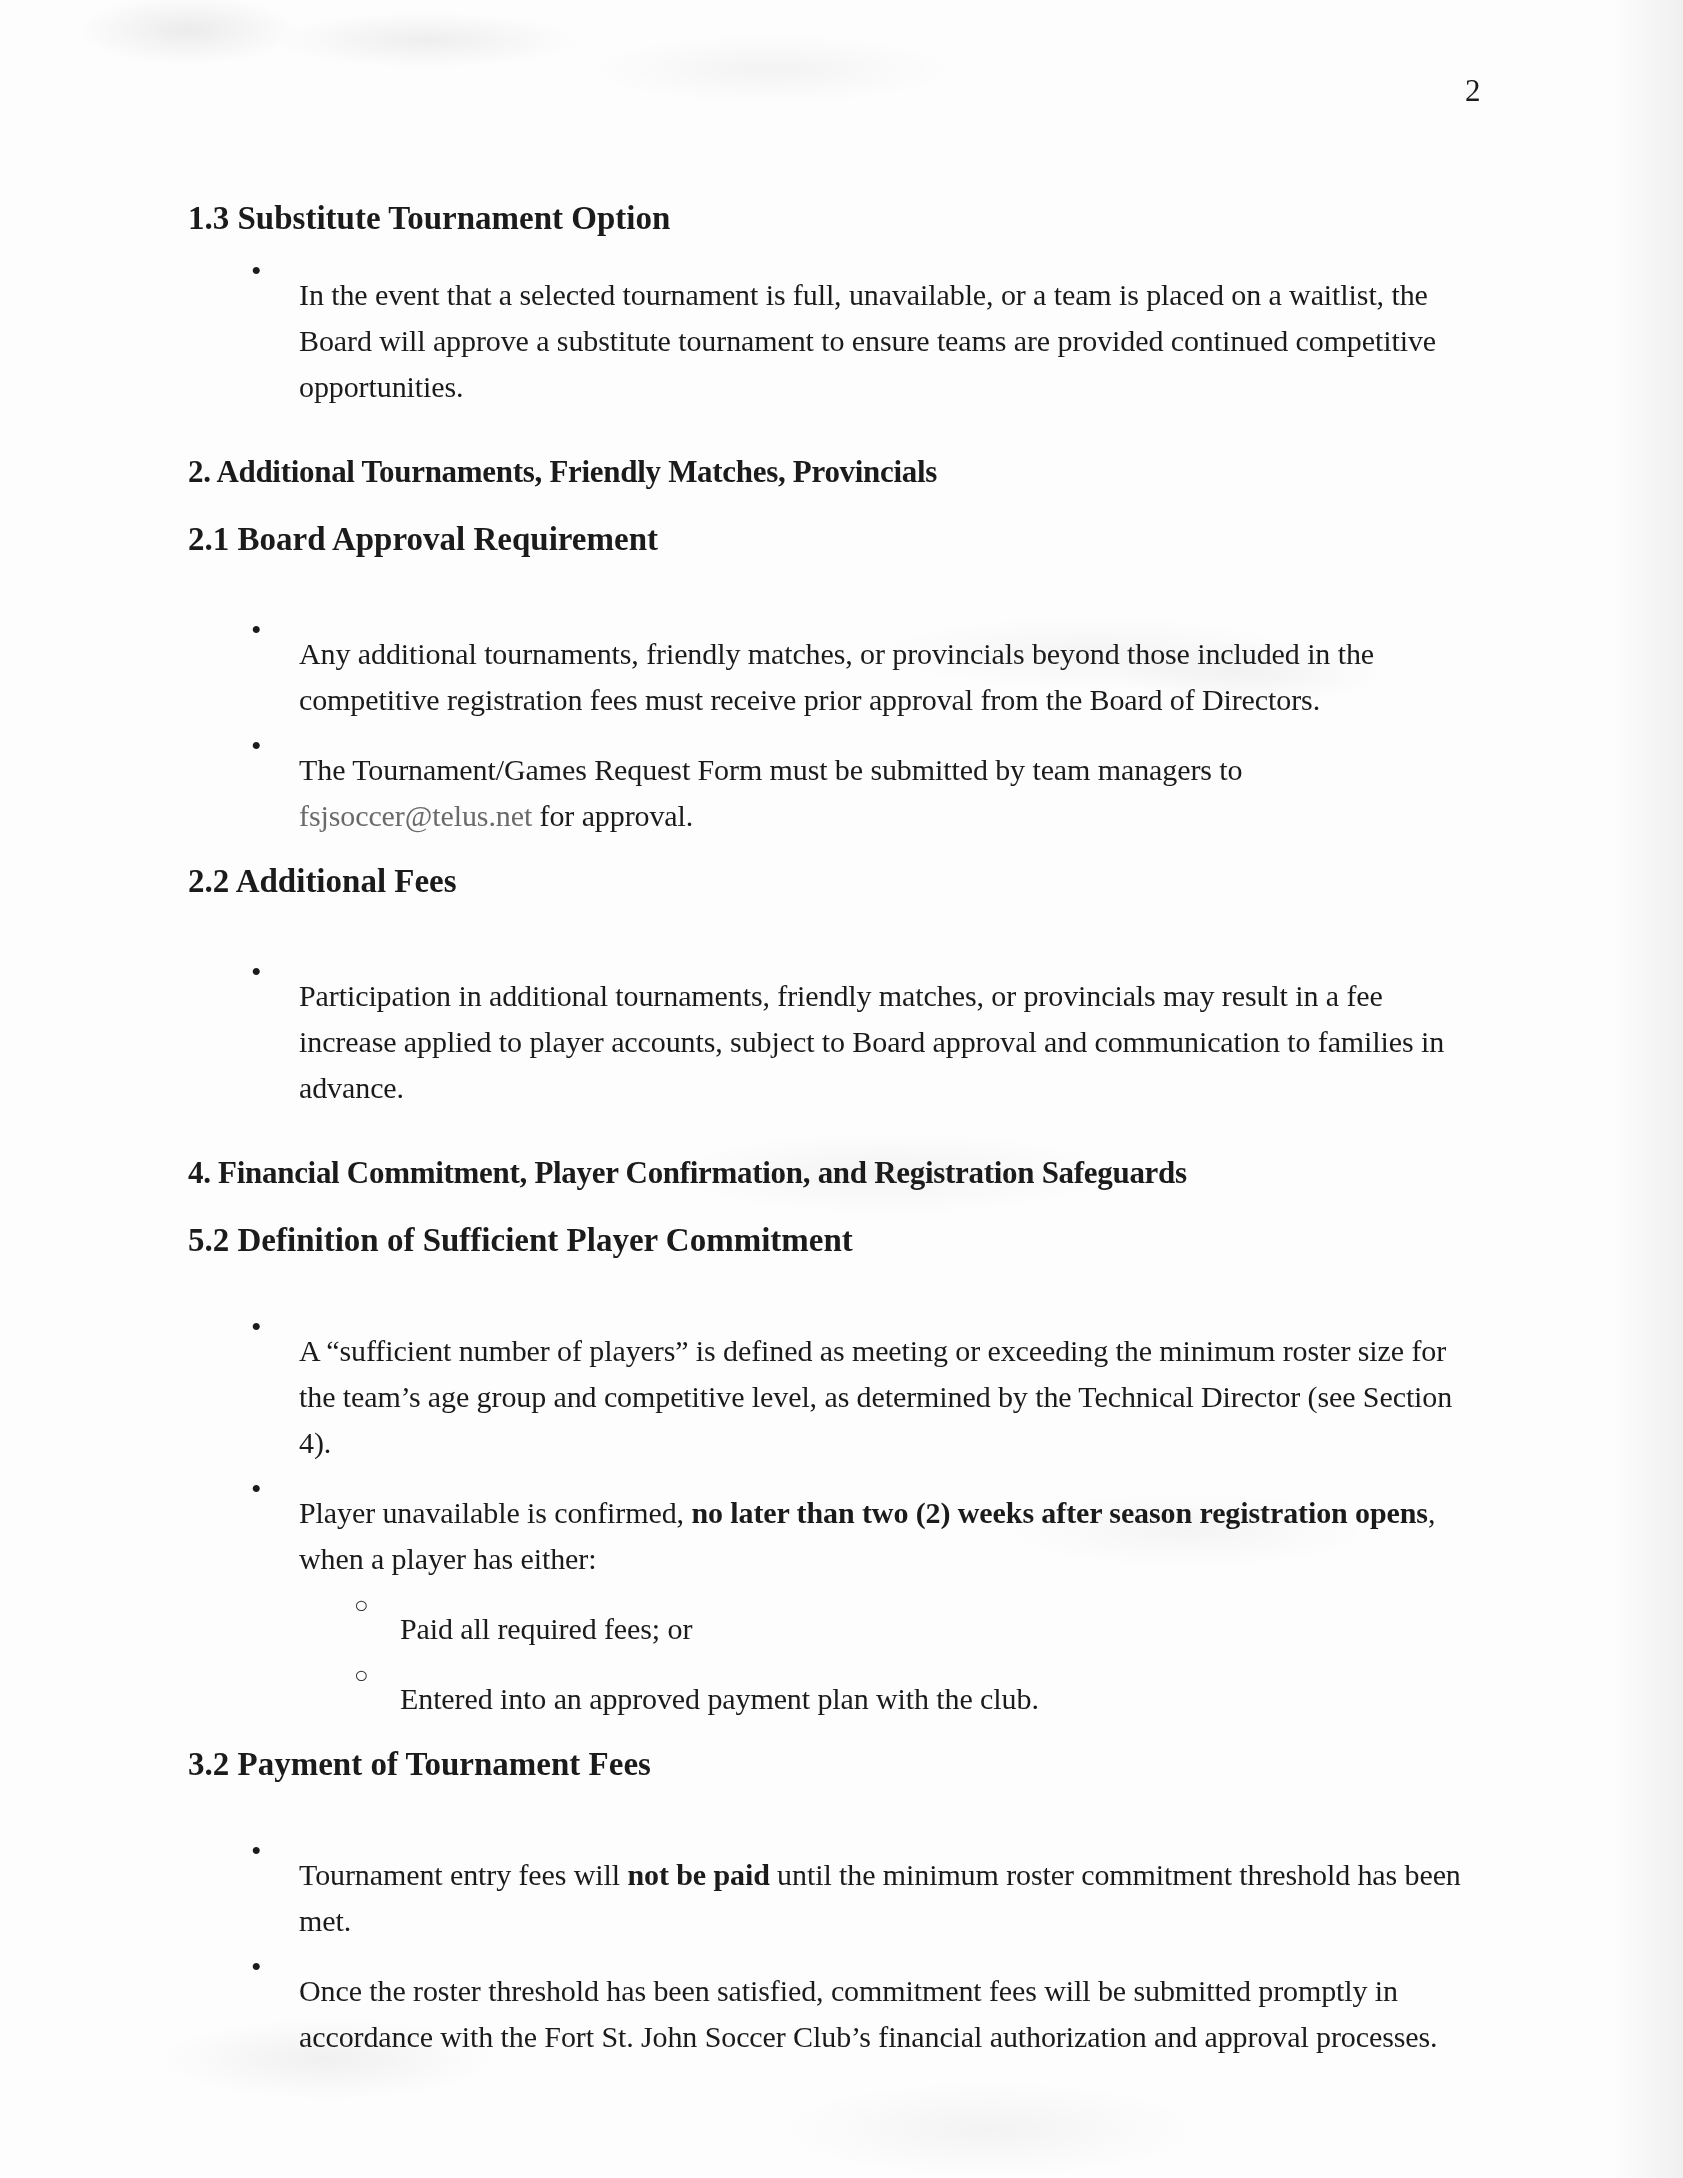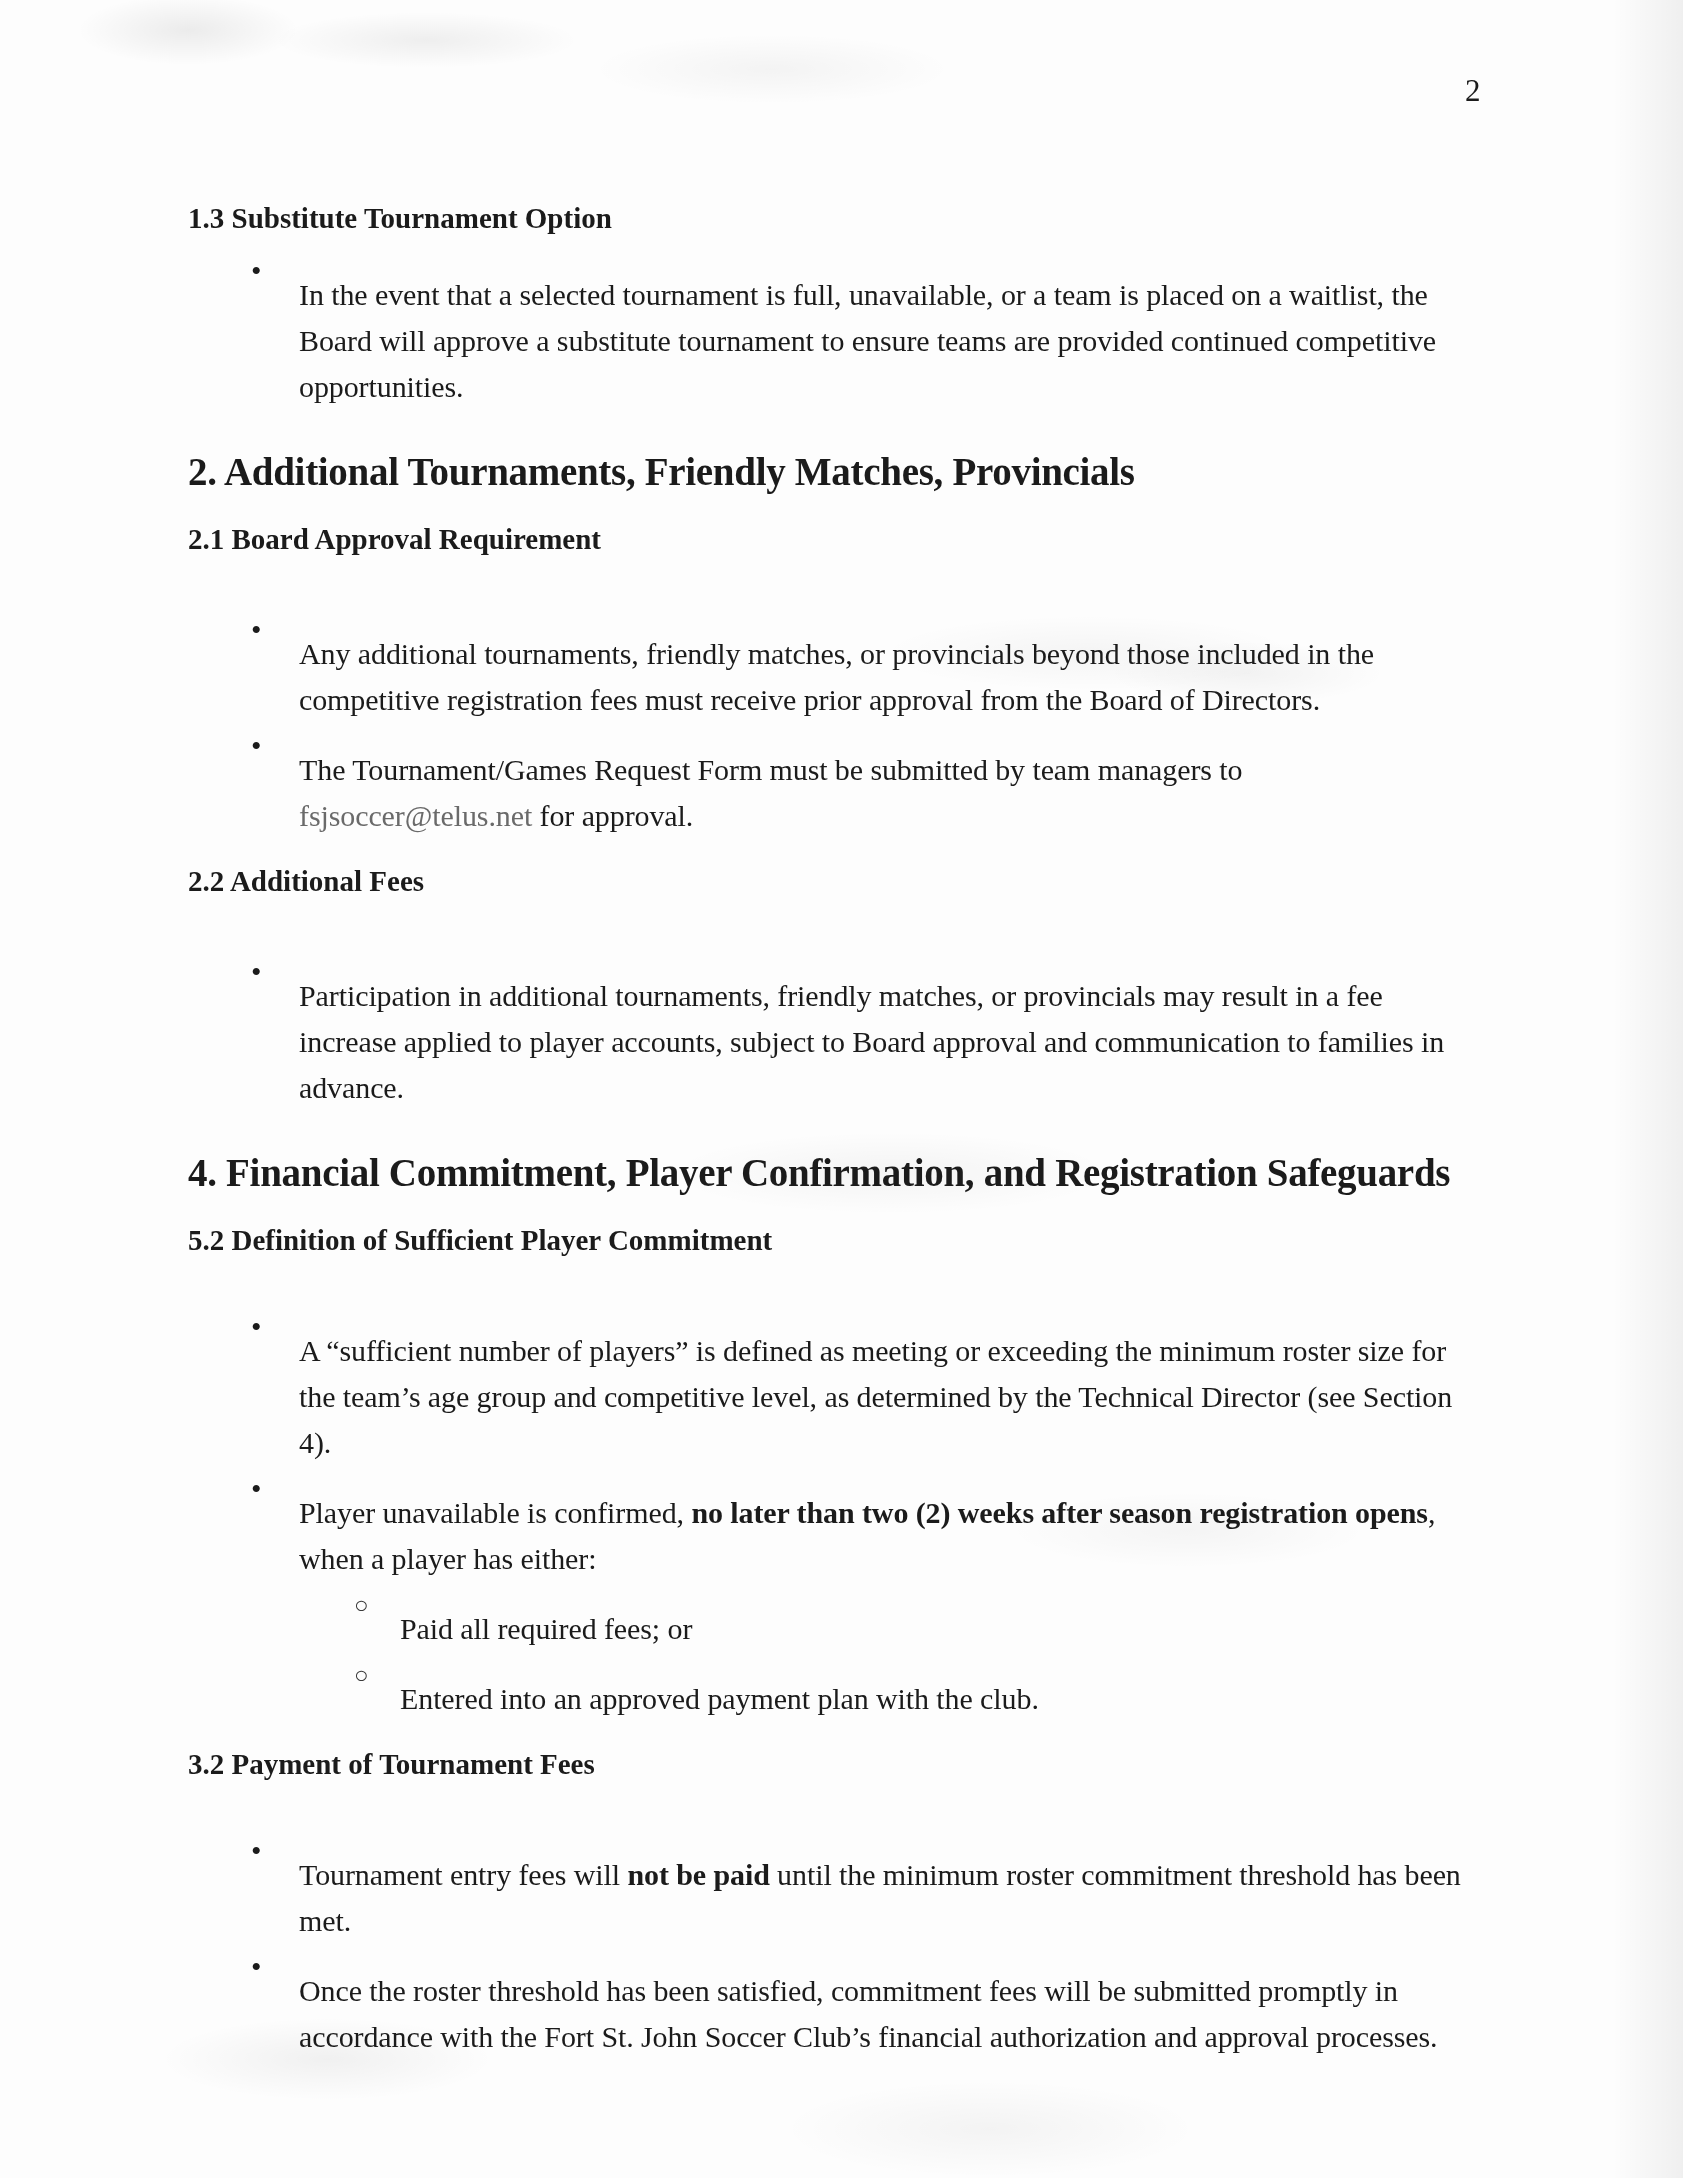--- a/index.html
+++ b/index.html
@@ -26,22 +26,22 @@
       linear-gradient(to right, transparent 1612px, rgba(0,0,0,0.055));
   }
   .pagenum{
     position:absolute;left:1465px;top:71px;
     font-size:31px;line-height:40px;
   }
   .content{
     position:absolute;left:188px;top:194px;width:1277px;
   }
   h2,h3{margin:0;padding:0;font-weight:bold;}
-  .h2{font-size:39px;line-height:51px;letter-spacing:-0.3px;}
-  .h3{font-size:29px;line-height:48px;}
+  .h2{font-size:31px;line-height:51px;letter-spacing:-0.3px;}
+  .h3{font-size:33px;line-height:48px;}
   .mt-h2{margin-top:36px;}
   .mt-h3{margin-top:18px;}
   .group{margin-top:44px;}
   .group-sm{margin-top:40px;}
   .group-first{margin-top:6px;}
   .li{display:flex;font-size:30px;line-height:46px;letter-spacing:-0.1px;}
   .li .marker{flex:none;width:48px;margin-left:63px;}
   .li .litext{flex:1;margin-top:24px;}
   .li.sub{font-size:30px;}
   .li.sub .marker{flex:none;width:46px;margin-left:166px;font-size:24px;color:#3a3a3a;}

